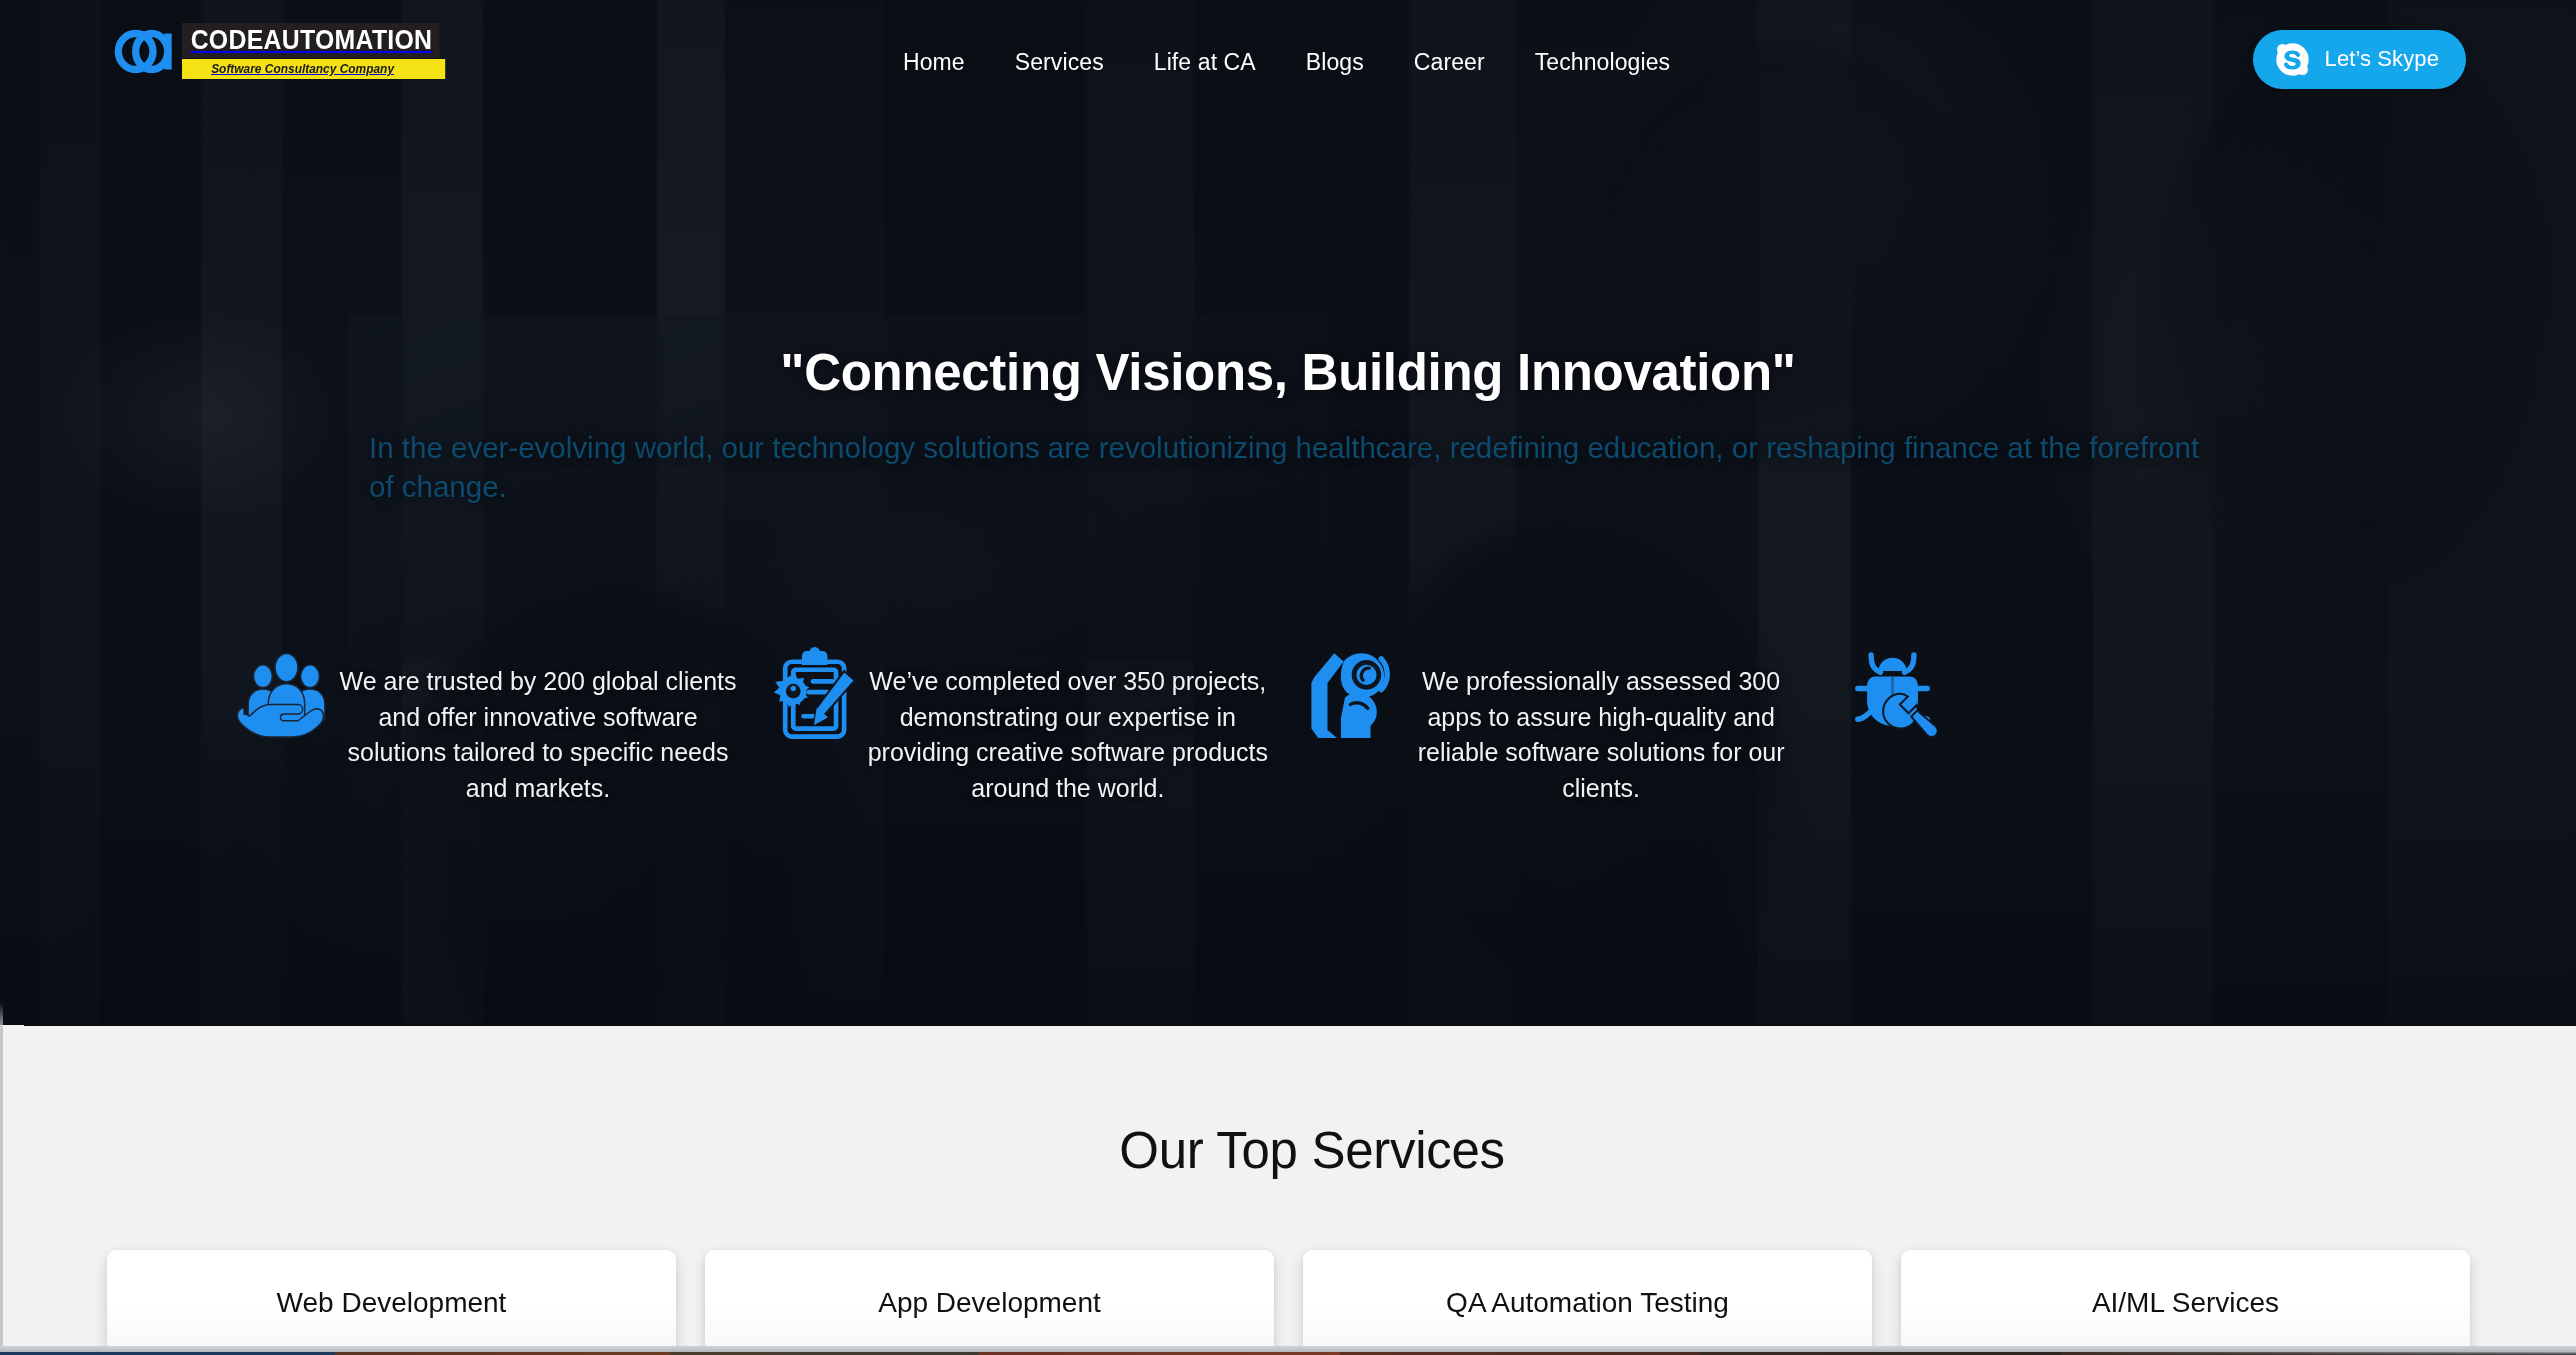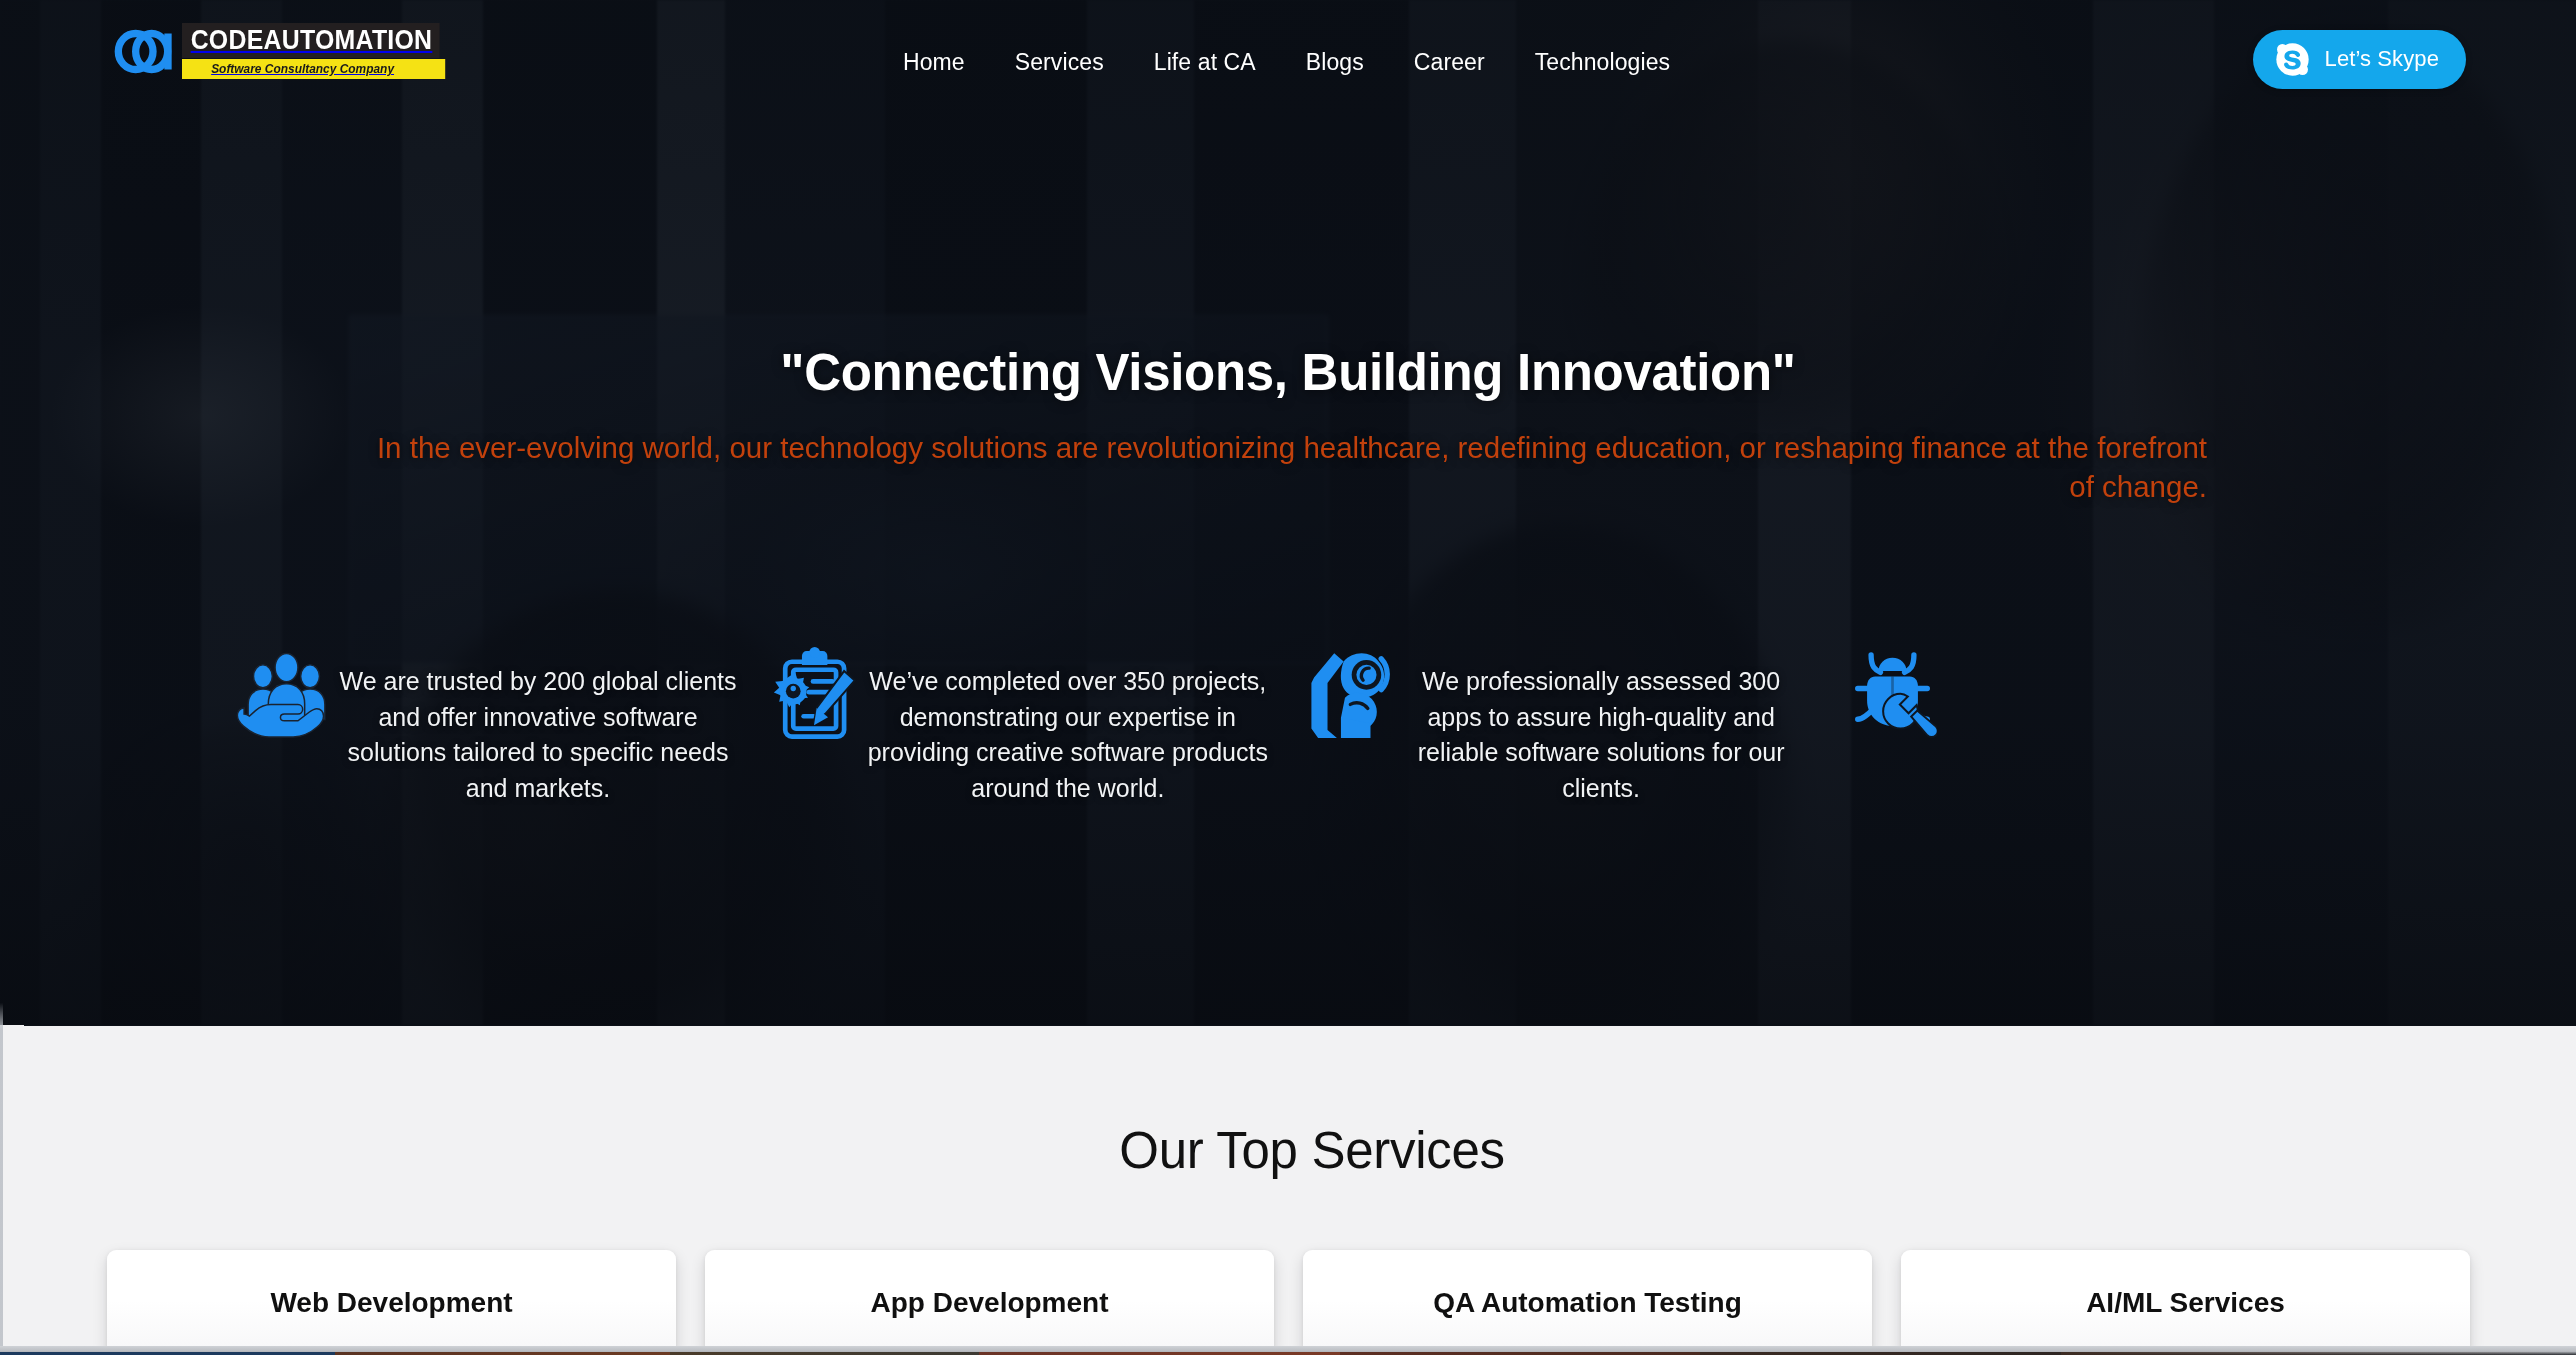--- a/index.html
+++ b/index.html
@@ -220,22 +220,22 @@
     font-weight: 700;
     letter-spacing: -0.3px;
     text-shadow: 0 1.3px 10.7px rgba(0,0,0,0.55);
   }
 
   .hero-sub {
     position: absolute;
     left: 50%; top: 429px;
     transform: translateX(-50%);
     width: 1838px;
-    text-align: right;
-    color: #c2410c;
+    text-align: left;
+    color: #0c4a6e;
     font-size: 29.5px;
     font-weight: 400;
     line-height: 1.32;
     text-shadow: 0 1.3px 9.4px rgba(0,0,0,0.55);
   }
 
   
   .features {
     position: absolute;
     left: 221px; top: 644px;
@@ -302,21 +302,21 @@
     border-radius: 9.4px;
     box-shadow: 0 6.7px 14.8px rgba(18,22,30,0.14), 0 1.3px 4px rgba(18,22,30,0.08);
     display: flex;
     align-items: center;
     justify-content: center;
     cursor: pointer;
   }
   .service-card-label {
     color: #101010;
     font-size: 28px;
-    font-weight: 700;
+    font-weight: 400;
     white-space: nowrap;
   }
 
   
   .window-edge {
     position: absolute;
     left: 0; bottom: 0;
     width: 2576px;
     height: 9.4px;
     background: linear-gradient(180deg, #cfd2d6 0%, #b9bcc1 60%, #2b2e33 100%);

